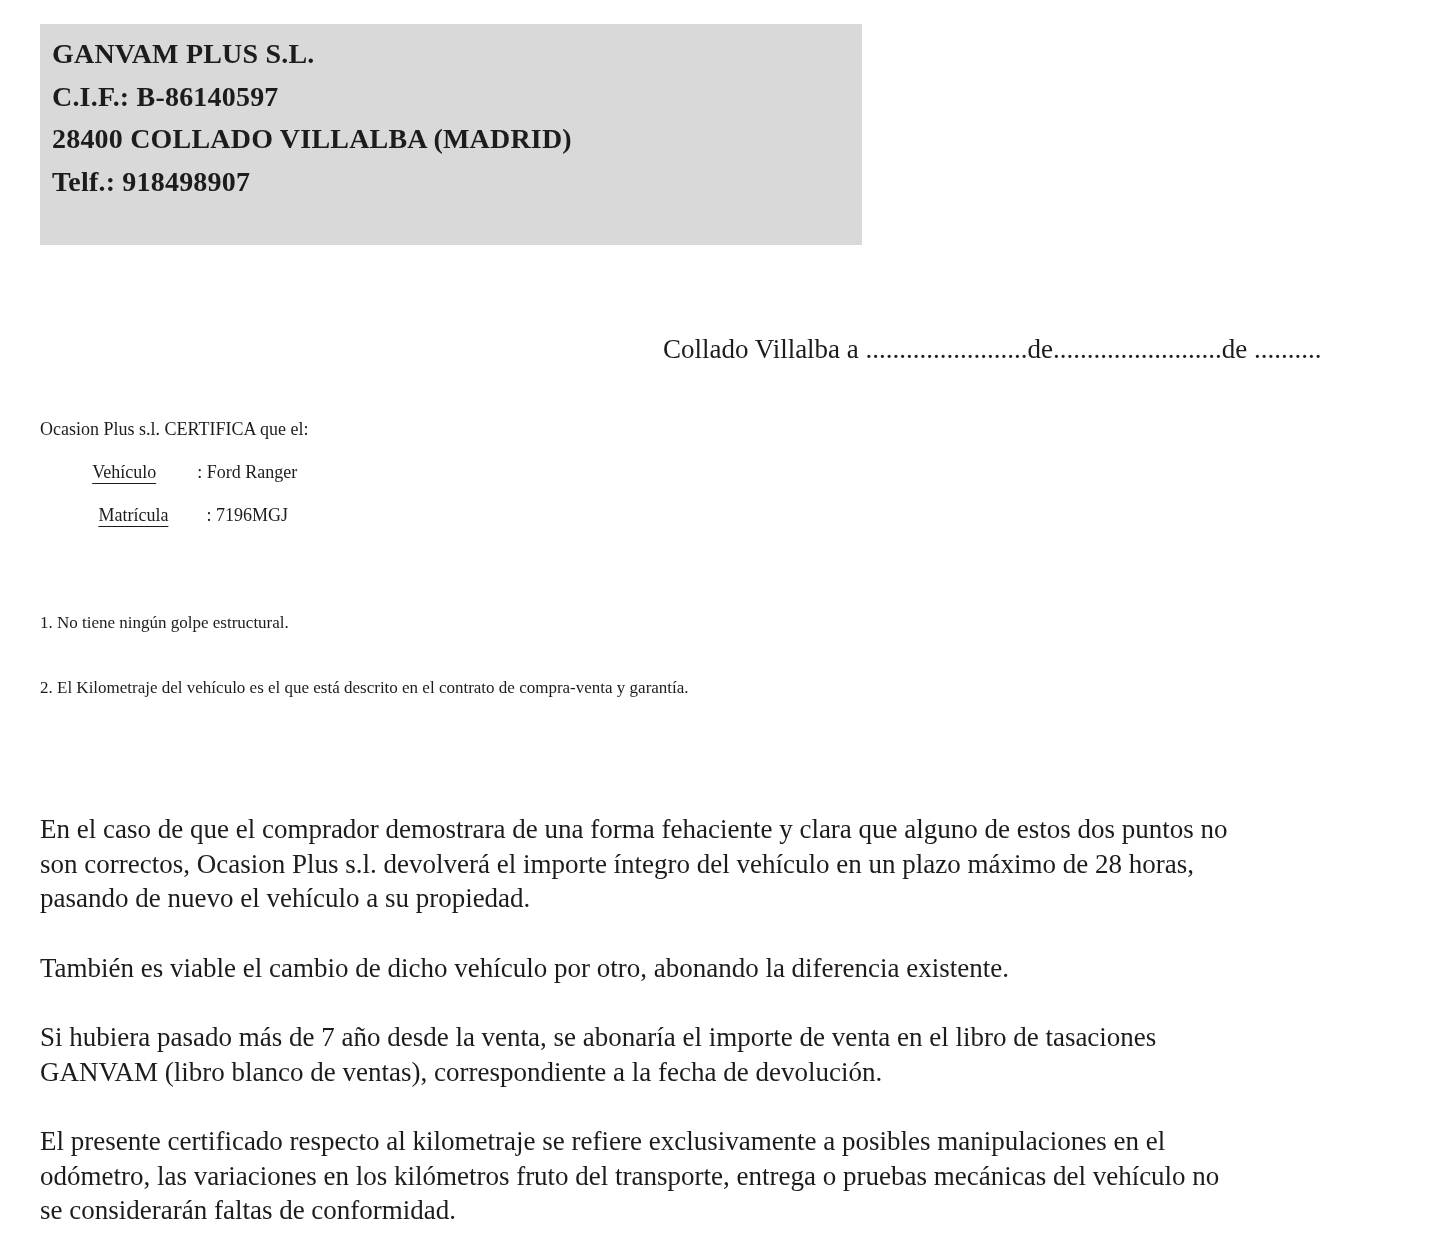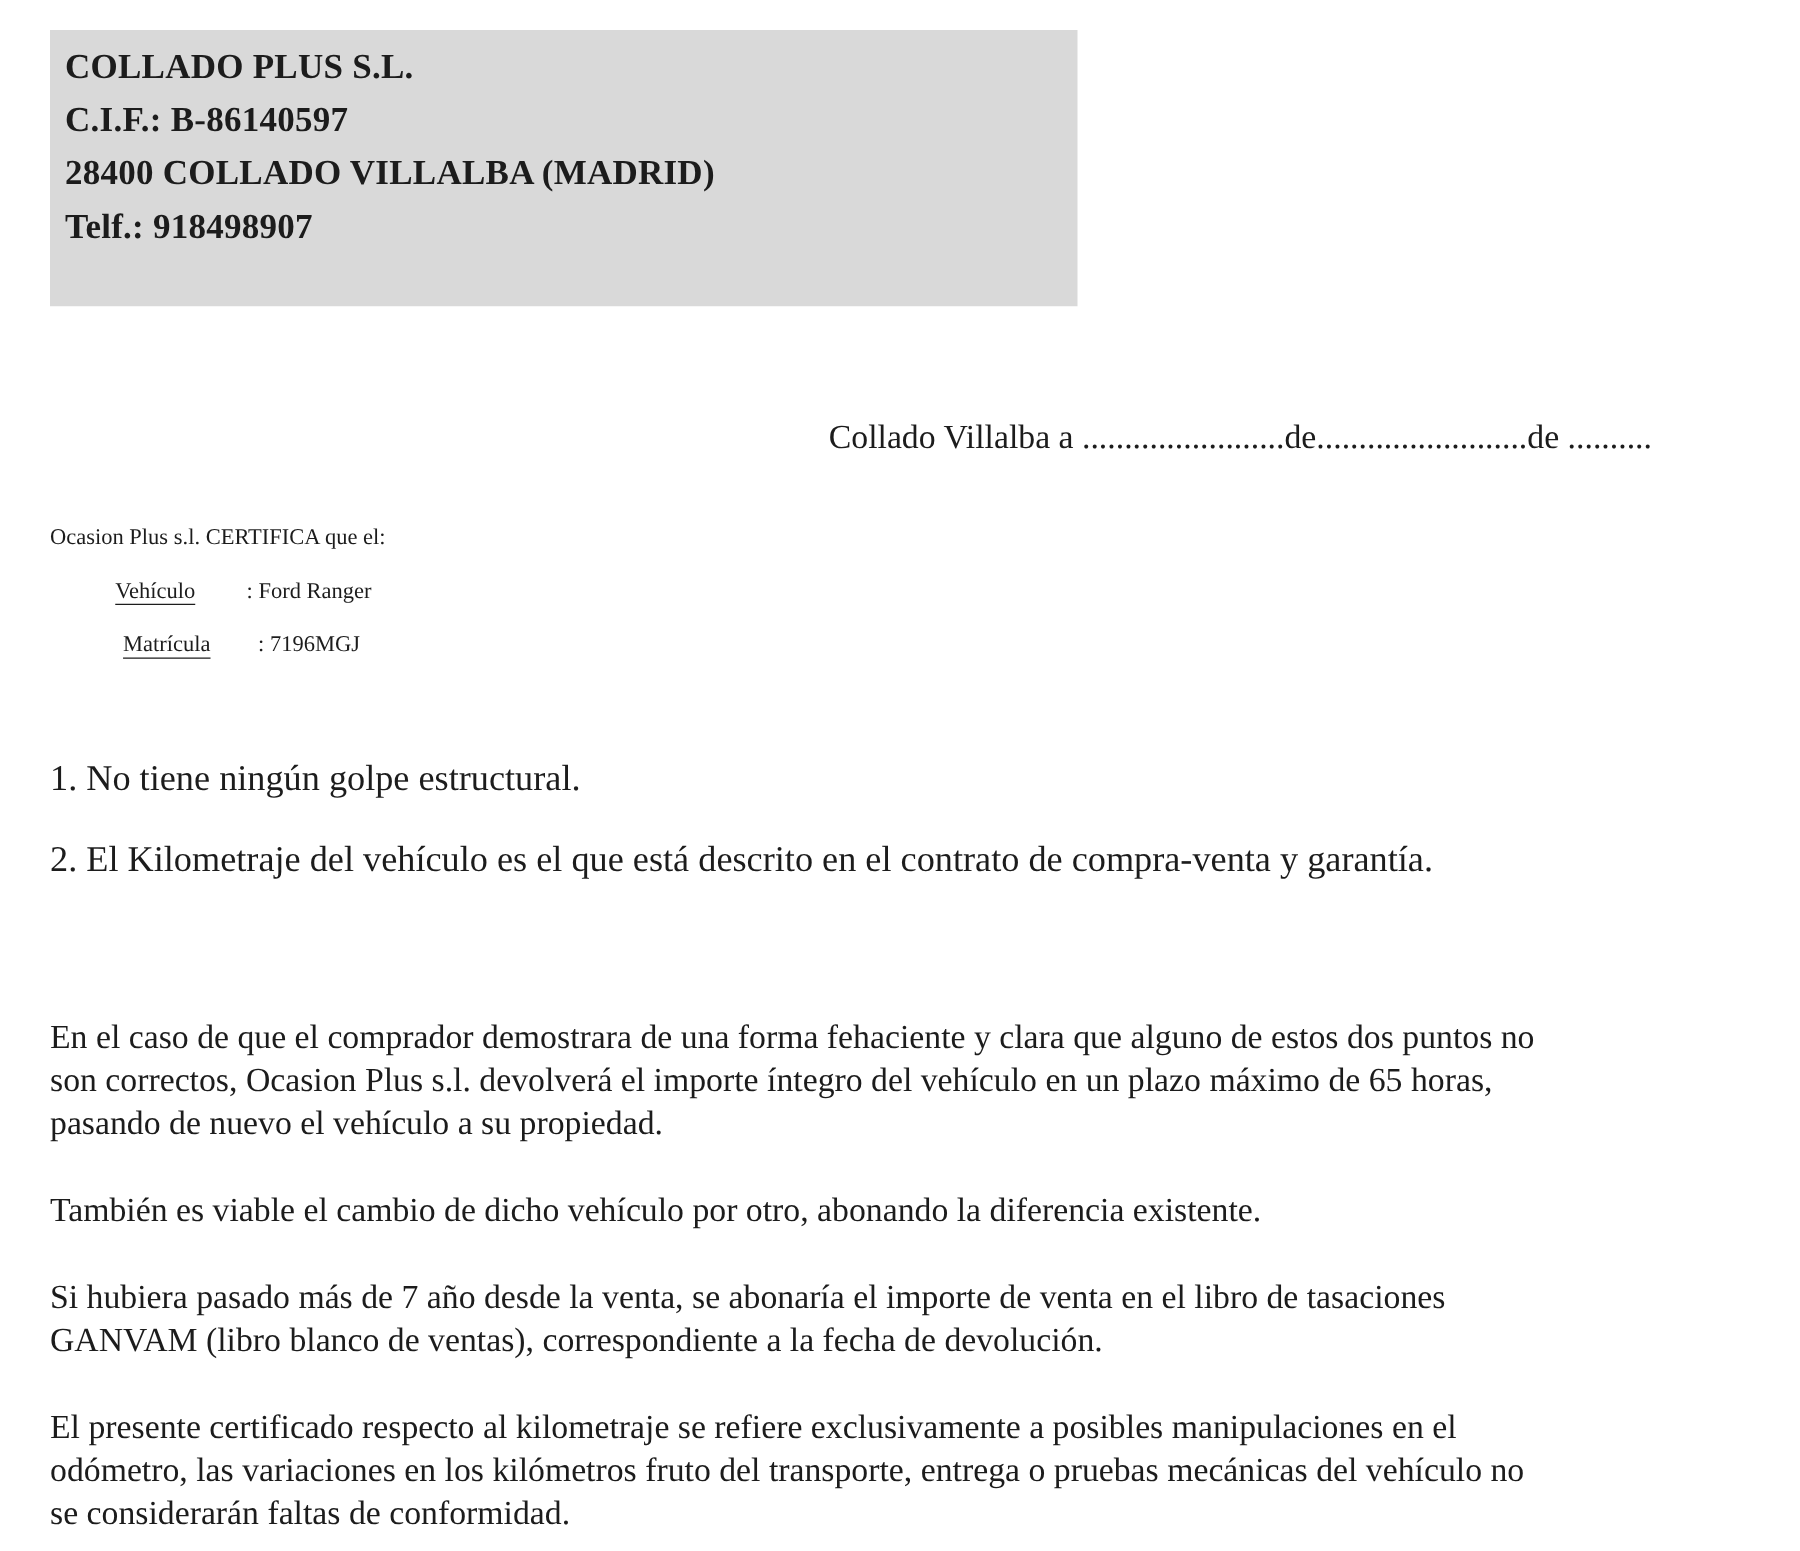--- a/index.html
+++ b/index.html
@@ -41,56 +41,56 @@
     top: 408px;
     font-size: 18px;
   }
   .cert-intro { line-height: 43px; white-space: pre; }
   .field { line-height: 43px; white-space: pre; text-align: center; }
   .field-label { display: inline-block; width: 146px; }
   .field-label .u { text-decoration: underline; text-underline-offset: 5px; }
   .field-sep { display: inline; }
   .field-value { display: inline; }
   .clauses { position: absolute; left: 40px; top: 606px; }
-  .clause { font-size: 29px; line-height: 34px; white-space: pre; }
+  .clause { font-size: 17px; line-height: 34px; white-space: pre; }
   .clause + .clause { margin-top: 31px; text-align: center; }
   .paragraphs { position: absolute; left: 40px; top: 812px; }
   .para {
     font-size: 27px;
     line-height: 34.5px;
     white-space: pre;
     margin-bottom: 35px;
   }
 </style>
 </head>
 <body>
 
 <div class="letterhead">
-  <div class="lh-line">COLLADO PLUS S.L.</div>
+  <div class="lh-line">GANVAM PLUS S.L.</div>
   <div class="lh-line">C.I.F.: B-86140597</div>
   <div class="lh-line">28400 COLLADO VILLALBA (MADRID)</div>
   <div class="lh-line">Telf.: 918498907</div>
 </div>
 
 <div class="dateline">Collado Villalba a ........................de.........................de ..........</div>
 
 <div class="cert-block">
   <div class="cert-intro">Ocasion Plus s.l. CERTIFICA que el:</div>
   <div class="field"><span class="field-label"><span class="u">Vehículo</span></span><span class="field-sep">: </span><span class="field-value">Ford Ranger</span></div>
   <div class="field"><span class="field-label"><span class="u">Matrícula</span></span><span class="field-sep">: </span><span class="field-value">7196MGJ</span></div>
 </div>
 
 <div class="clauses">
   <div class="clause">1. No tiene ningún golpe estructural.</div>
   <div class="clause">2. El Kilometraje del vehículo es el que está descrito en el contrato de compra-venta y garantía.</div>
 </div>
 
 <div class="paragraphs">
   <div class="para">En el caso de que el comprador demostrara de una forma fehaciente y clara que alguno de estos dos puntos no
-son correctos, Ocasion Plus s.l. devolverá el importe íntegro del vehículo en un plazo máximo de 65 horas,
+son correctos, Ocasion Plus s.l. devolverá el importe íntegro del vehículo en un plazo máximo de 28 horas,
 pasando de nuevo el vehículo a su propiedad.</div>
   <div class="para">También es viable el cambio de dicho vehículo por otro, abonando la diferencia existente.</div>
   <div class="para">Si hubiera pasado más de 7 año desde la venta, se abonaría el importe de venta en el libro de tasaciones
 GANVAM (libro blanco de ventas), correspondiente a la fecha de devolución.</div>
   <div class="para">El presente certificado respecto al kilometraje se refiere exclusivamente a posibles manipulaciones en el
 odómetro, las variaciones en los kilómetros fruto del transporte, entrega o pruebas mecánicas del vehículo no
 se considerarán faltas de conformidad.</div>
 </div>
 
 </body></html>

